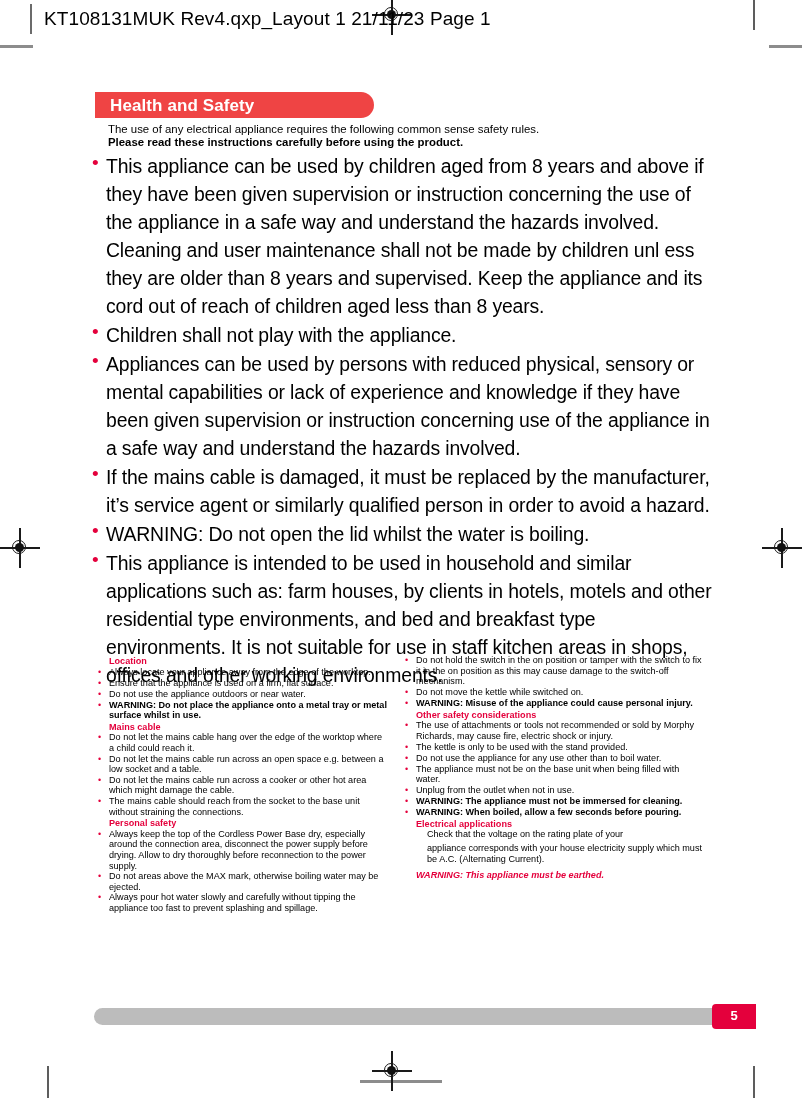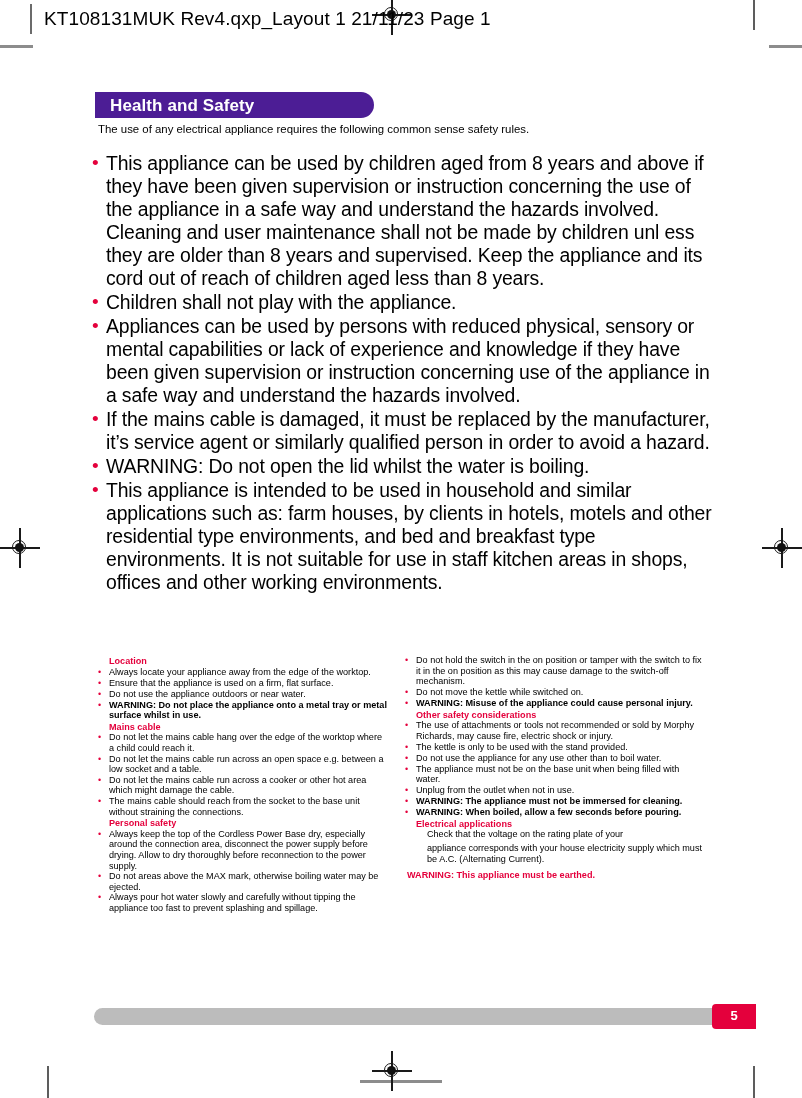--- a/index.html
+++ b/index.html
@@ -16,48 +16,48 @@
   .regmark .hl{position:absolute;left:-9px;top:10px;width:40px;height:1.5px;background:#1a1a1a;}
   .regmark .vl{position:absolute;left:10px;top:-9px;width:1.5px;height:40px;background:#1a1a1a;}
 
   
   .slug{position:absolute;left:44px;top:8px;font-size:19px;letter-spacing:.1px;white-space:nowrap;}
   .slug-rule{position:absolute;left:30px;top:4px;width:2px;height:30px;background:#6b6b6b;}
 
   
   .banner{
     position:absolute;left:95px;top:92px;width:279px;height:26px;
-    background:#4c1d95;border-radius:0 13px 13px 0;
+    background:#ef4444;border-radius:0 13px 13px 0;
   }
   .banner-label{
     position:absolute;left:15px;top:4px;font-size:17px;font-weight:bold;color:#fff;letter-spacing:.1px;
   }
 
   
-  .intro{position:absolute;left:98px;top:123px;width:610px;font-size:11.4px;line-height:13.4px;}
+  .intro{position:absolute;left:108px;top:123px;width:610px;font-size:11.4px;line-height:13.4px;}
   .intro .b{font-weight:bold;}
 
   
   .main-list{position:absolute;left:92px;top:152px;width:628px;}
   .mrow{display:flex;align-items:flex-start;margin-bottom:1px;}
   .mbul{color:#e4003c;font-size:19px;line-height:21px;width:14px;flex:0 0 14px;text-align:left;}
-  .mtxt{font-size:19.4px;line-height:23px;letter-spacing:-.15px;flex:1;}
+  .mtxt{font-size:19.4px;line-height:28px;letter-spacing:-.15px;flex:1;}
 
   
   .col{position:absolute;top:655px;font-size:9.1px;line-height:10.6px;}
   .col-left{left:98px;width:290px;}
   .col-right{left:405px;width:300px;}
   .sub{color:#e4003c;font-weight:bold;margin-left:11px;padding-top:1px;}
   .srow{display:flex;align-items:flex-start;}
   .sbul{color:#e4003c;font-size:9px;line-height:11px;width:11px;flex:0 0 11px;}
   .stxt{flex:1;}
   .stxt.bold{font-weight:bold;}
   .plain{margin-left:22px;}
   .gap{height:3px;}
-  .warn-red{color:#e4003c;font-weight:bold;margin-left:2px;}
+  .warn-red{color:#e4003c;font-weight:bold;margin-left:11px;font-style:italic;}
 
   
   .footbar{position:absolute;left:94px;top:1008px;width:640px;height:17px;background:#bcbcbc;border-radius:9px;}
   .pagebox{position:absolute;left:712px;top:1004px;width:44px;height:25px;background:#e4003c;border-radius:4px 0 0 4px;}
   .pagenum{position:absolute;left:0;top:4px;width:44px;text-align:center;font-size:13px;font-weight:bold;color:#fff;}
 </style>
 </head>
 <body>
 
 <div class="crop-v" style="left:30px;top:4px;height:30px;"></div>
@@ -95,20 +95,21 @@
 
 <div class="slug-rule"></div>
 <div class="slug">KT108131MUK Rev4.qxp_Layout 1  21/11/23  Page 1</div>
 
 <div class="banner">
   <div class="banner-label">Health and Safety</div>
 </div>
 
 <div class="intro">
   <div>The use of any electrical appliance requires the following common sense safety rules.</div>
+  <div class="b">Please read these instructions carefully before using the product.</div>
 </div>
 
 <div class="main-list" id="main-list">
     <div class="mrow">
       <div class="mbul">•</div>
       <div class="mtxt">This appliance can be used by children aged from 8 years and above    if they have been given supervision or instruction concerning the use of the appliance in a safe way and understand the hazards involved. Cleaning and user maintenance shall not be made by children unl  ess they are older than 8 years and supervised. Keep the appliance and its cord out of reach of children aged less than 8 years.</div>
     </div>
     <div class="mrow">
       <div class="mbul">•</div>
       <div class="mtxt">Children shall not play with the appliance.</div>

